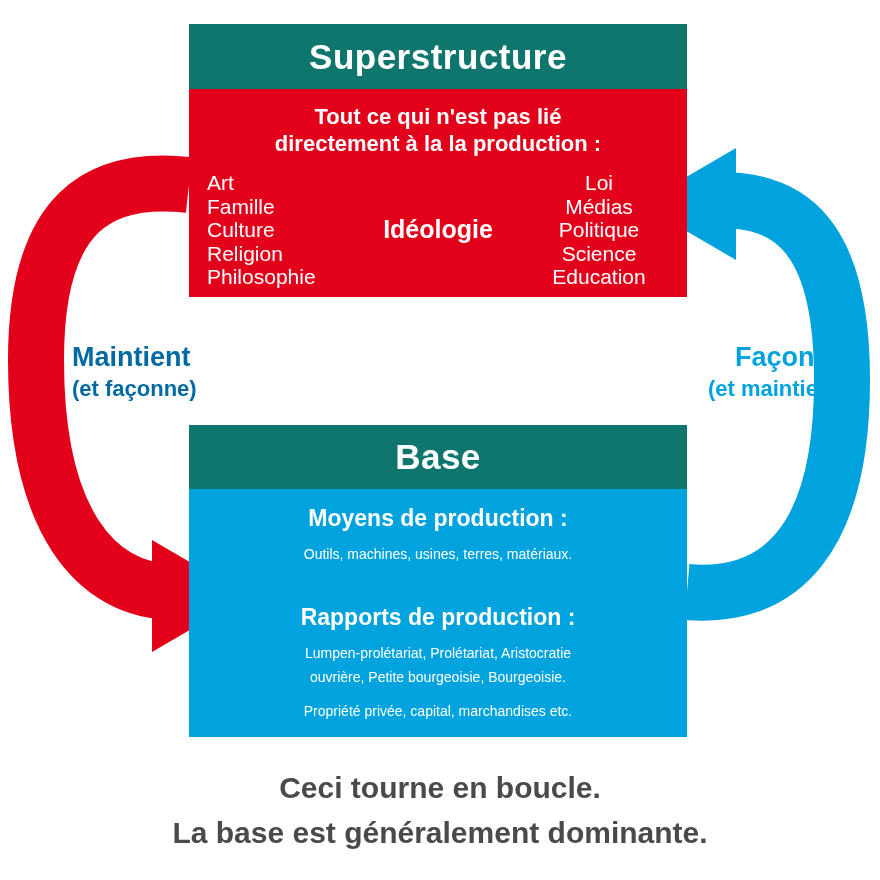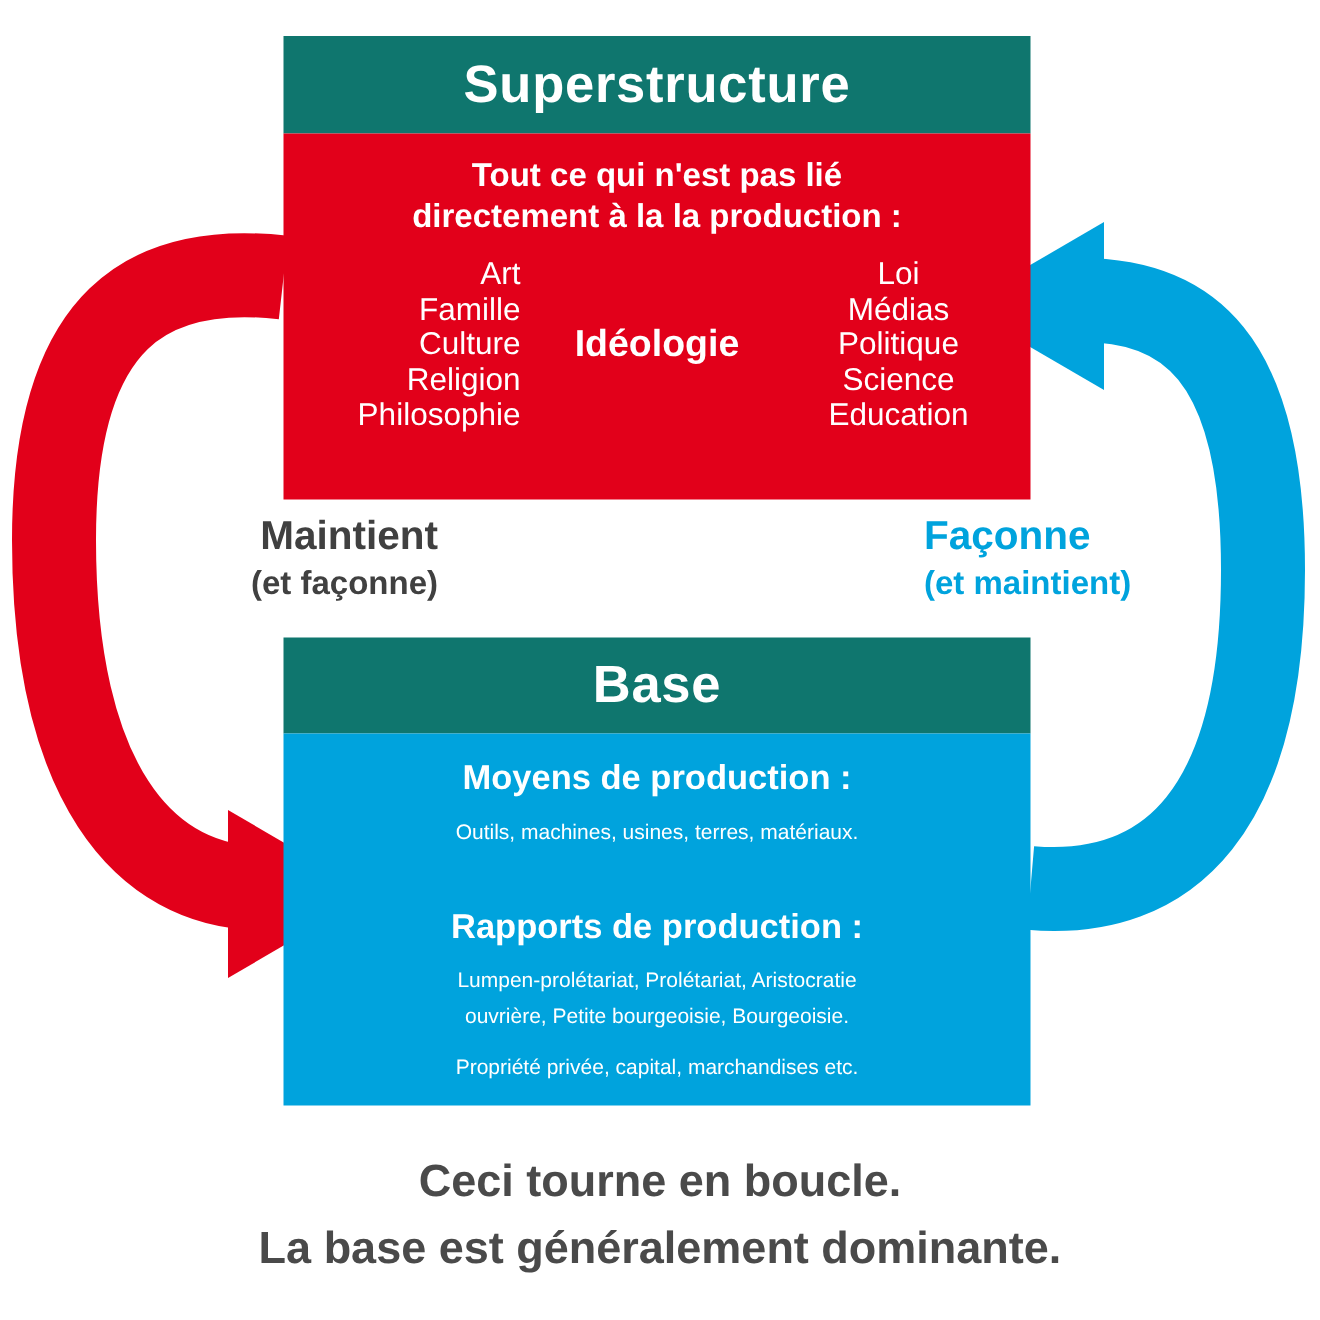--- a/index.html
+++ b/index.html
@@ -59,21 +59,21 @@
     height: 64px;
     line-height: 64px;
     font-size: 35px;
   }
   .panel-body {
     color: #ffffff;
     text-align: center;
   }
   #superstructure .panel-body {
     background: #e2001a;
-    height: 244px;
+    height: 208px;
     padding-top: 14px;
     box-sizing: border-box;
   }
   #base .panel-body {
     background: #00a3dd;
     height: 248px;
     padding-top: 16px;
     box-sizing: border-box;
   }
 
@@ -88,21 +88,21 @@
     justify-content: center;
     align-items: center;
     margin-top: 14px;
     gap: 26px;
   }
   .ss-col {
     font-size: 21px;
     line-height: 23.5px;
     width: 140px;
   }
-  .ss-col.left { text-align: right; }
+  .ss-col.left { text-align: left; }
   .ss-col.right { text-align: center; }
   .ss-center {
     font-size: 25px;
     font-weight: bold;
     width: 130px;
     text-align: center;
   }
 
   .base-sub {
     font-size: 23px;
@@ -119,28 +119,28 @@
 
   
   .side-label {
     position: absolute;
     text-align: left;
   }
   #label-maintient {
     left: 72px;
     top: 340px;
     width: 220px;
-    color: #404040;
-    text-align: right;
+    color: #0369a1;
   }
   #label-faconne {
     left: 616px;
     top: 340px;
     width: 230px;
     color: #00a3dd;
+    text-align: right;
   }
   .side-label .main {
     font-size: 27px;
     font-weight: bold;
     line-height: 34px;
   }
   .side-label .sub {
     font-size: 22px;
     font-weight: bold;
     line-height: 30px;

